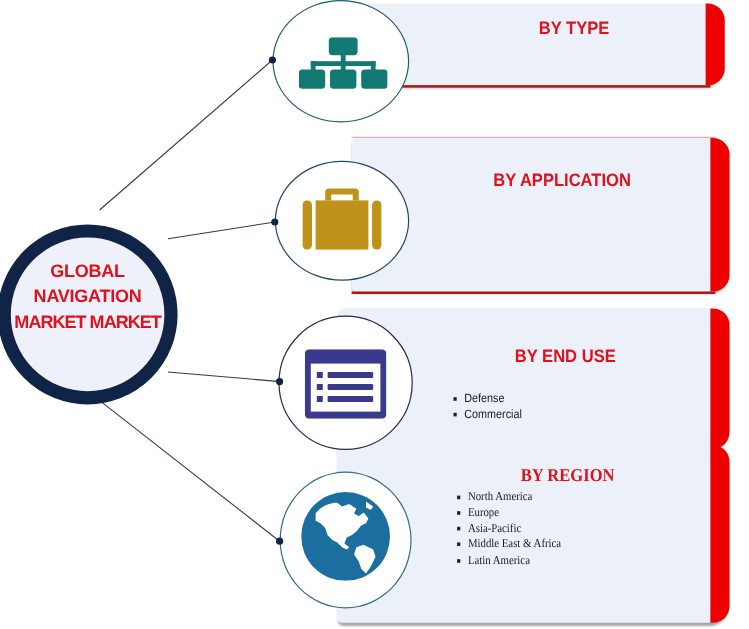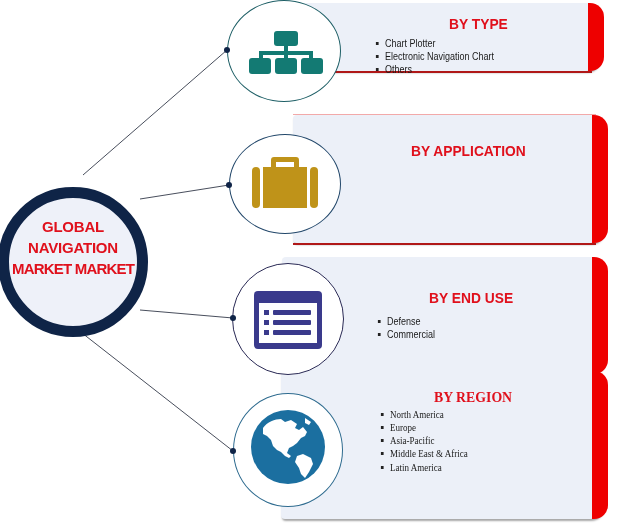--- a/index.html
+++ b/index.html
@@ -79,39 +79,34 @@
     <line x1="140" y1="199" x2="229" y2="185"></line>
     <line x1="140" y1="310" x2="233" y2="318"></line>
     <line x1="82" y1="333" x2="233" y2="451"></line>
   </g>
 </svg>
 
 <div class="panel" style="left:297px; top:3px; width:303px; height:68px; z-index:1;">
   <div class="red-edge"></div>
   <div class="red-bottom"></div>
   <div class="panel-title" style="left:152px; top:12px;">BY TYPE</div>
-  <ul class="panel-list" style="left:78px; top:34px;">
-    <li>Chart Plotter</li>
-    <li>Electronic Navigation Chart</li>
-    <li>Others</li>
-  </ul>
 </div>
 
 <div class="panel" style="left:293px; top:115px; width:311px; height:128px; z-index:1;">
   <div class="red-edge"></div>
   <div class="red-top"></div>
   <div class="red-bottom"></div>
   <div class="panel-title" style="left:118px; top:27px;">BY APPLICATION</div>
 </div>
 
 <div class="panel" style="left:282px; top:257px; width:322px; height:117px; z-index:1;">
   <div class="red-edge"></div>
   <div class="red-bottom"></div>
   <div class="panel-title" style="left:147px; top:32px;">BY END USE</div>
-  <ul class="panel-list" style="left:95px; top:58px;">
+  <ul class="panel-list" style="left:95px; top:69px;">
     <li>Defense</li>
     <li>Commercial</li>
   </ul>
 </div>
 
 <div class="panel" style="left:281px; top:371px; width:323px; height:148px; z-index:1;font-family:Liberation Serif, serif;">
   <div class="red-edge"></div>
   <div class="panel-title" style="left:153px; top:18px;">BY REGION</div>
   <ul class="panel-list" style="left:99px; top:37px;">
     <li>North America</li>

